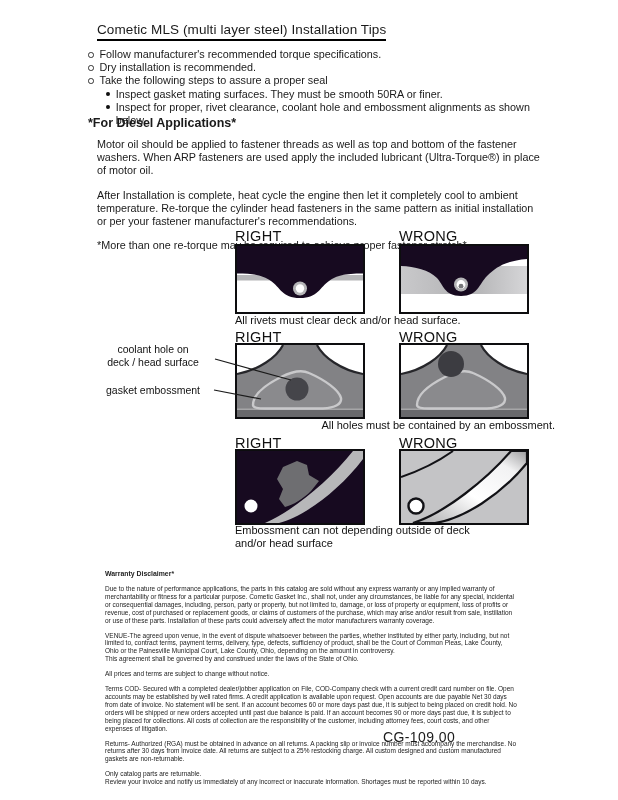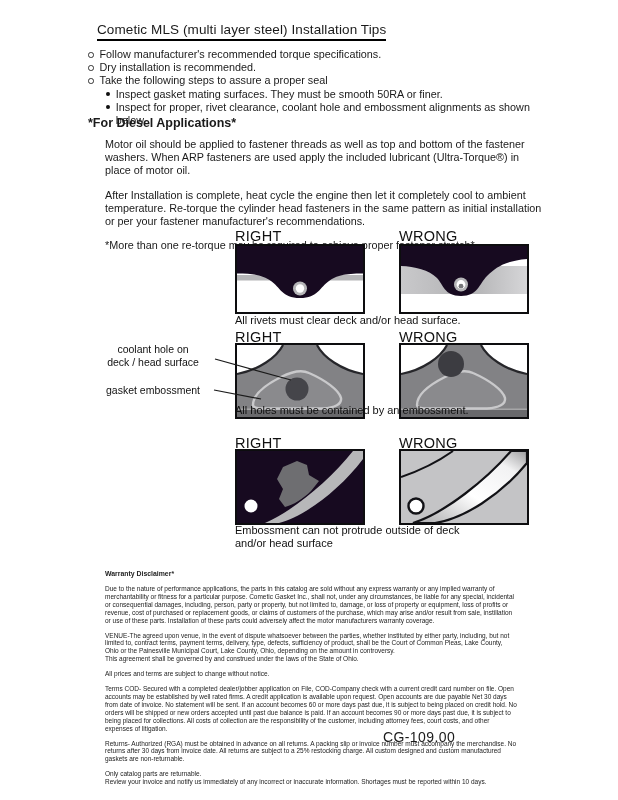--- a/index.html
+++ b/index.html
@@ -10,36 +10,36 @@
   .head{left:88px;top:20px;width:456px;}
   h1{font-size:13.5px;font-weight:normal;margin:0 0 7px 9px;display:inline-block;border-bottom:2px solid #000;padding-bottom:2px;letter-spacing:.1px;}
   .b-item{display:flex;gap:6px;font-size:10.8px;line-height:13.2px;}
   .ring{flex:0 0 auto;width:3.5px;height:3.5px;border:1.2px solid #333;border-radius:50%;margin-top:4px;}
   .sub .dot{flex:0 0 auto;width:3.8px;height:3.8px;background:#111;border-radius:50%;margin-top:4.5px;}
   .sub{margin-left:18px;}
 
   
   .diesel{left:88px;top:116px;width:454px;}
   h2{font-size:12.5px;font-weight:bold;margin:0 0 8px 0;}
-  .diesel p{font-size:10.8px;line-height:13.2px;margin:0 0 11px 17px;}
+  .diesel p{font-size:10.8px;line-height:13.2px;margin:0 0 11px 9px;}
 
   
   .figures{left:85px;top:228px;width:475px;height:330px;}
   .figlabel{position:absolute;width:130px;text-align:left;font-size:14.5px;letter-spacing:.3px;color:#111;}
   .figbox{position:absolute;width:126px;height:66px;border:2px solid #0d0d0f;line-height:0;}
   .figbox.tall{height:72px;}
   .figbox svg{display:block;}
   .caption{position:absolute;left:150px;font-size:11px;line-height:13px;color:#111;width:320px;}
   .lead{position:absolute;left:4px;width:128px;text-align:center;font-size:10.5px;line-height:12.5px;color:#111;}
   .lines{position:absolute;left:0;top:0;pointer-events:none;}
 
   
   .colL{left:150px;} .colR{left:314px;}
   .lblrow1{top:0;} .boxrow1{top:16px;} .cap1{top:86px;}
-  .lblrow2{top:101px;} .boxrow2{top:115px;} .cap2{top:176px;}
+  .lblrow2{top:101px;} .boxrow2{top:115px;} .cap2{top:191px;text-align:right;}
   .lblrow3{top:207px;} .boxrow3{top:221px;} .cap3{top:296px;}
 
   
   .disc{left:105px;top:570px;width:412px;color:#222;}
   .disc h3{font-size:6.9px;margin:0 0 8px 0;font-weight:bold;}
   .disc p{font-size:6.5px;line-height:7.9px;margin:0 0 7px 0;white-space:pre-line;}
 
   .code{left:383px;top:729px;font-size:14px;letter-spacing:.4px;color:#1a1a1a;}
 </style>
 </head>
@@ -169,21 +169,21 @@
             <stop offset="0.8" stop-color="#f2f2f3"></stop>
             <stop offset="1" stop-color="#9d9d9f"></stop>
         </linearGradient>
       </defs>
       <rect width="126" height="72" fill="#c4c4c6"></rect>
       <path d="M12,72 C44,62 86,28 110,0 L126,0 L126,12 C100,44 62,68 34,72 Z" fill="url(#gradB)" stroke="#121216" stroke-width="2.2"></path>
       <path d="M0,26 C18,20 38,10 52,0" fill="none" stroke="#121216" stroke-width="2"></path>
       <circle cx="15" cy="55" r="7.5" fill="#ffffff" stroke="#121216" stroke-width="2.4"></circle>
     </svg>
   </div>
-  <div class="caption cap3" style="white-space:pre-line;">Embossment can not protrude outside of deck
+  <div class="caption cap3" style="white-space:pre-line;">Embossment can not depending outside of deck
 and/or head surface</div>
 </div>
 
 <div class="abs disc">
   <h3>Warranty Disclaimer*</h3>
   <p>Due to the nature of performance applications, the parts in this catalog are sold without any express warranty or any implied warranty of merchantability or fitness for a particular purpose.  Cometic Gasket Inc., shall not, under any circumstances, be liable for any special, incidental or consequential damages, including, person, party or property, but not limited to, damage, or loss of property or equipment, loss of profits or revenue, cost of purchased or replacement goods, or claims of customers of the purchase, which may arise and/or result from sale, instillation or use of these parts.  Installation of these parts could adversely affect the motor manufacturers warranty coverage.</p>
   <p>VENUE-The agreed upon venue, in the event of dispute whatsoever between the parties, whether instituted by either party, including, but not limited to, contract terms, payment terms, delivery, type, defects, sufficiency of product, shall be the Court of Common Pleas, Lake County, Ohio or the Painesville Municipal Court, Lake County, Ohio, depending on the amount in controversy.
 This agreement shall be governed by and construed under the laws of the State of Ohio.</p>
   <p>All prices and terms are subject to change without notice.</p>
   <p>Terms COD- Secured with a completed dealer/jobber application on File, COD-Company check with a current credit card number on file.  Open accounts may be established by well rated firms.  A credit application is available upon request.  Open accounts are due payable Net 30 days from date of invoice.  No statement will be sent.  If an account becomes 60 or more days past due, it is subject to being placed on credit hold.  No orders will be shipped or new orders accepted until past due balance is paid.  If an account becomes 90 or more days past due, it is subject to being placed for collections.  All costs of collection are the responsibility of the customer, including attorney fees, court costs, and other expenses of litigation.</p>

